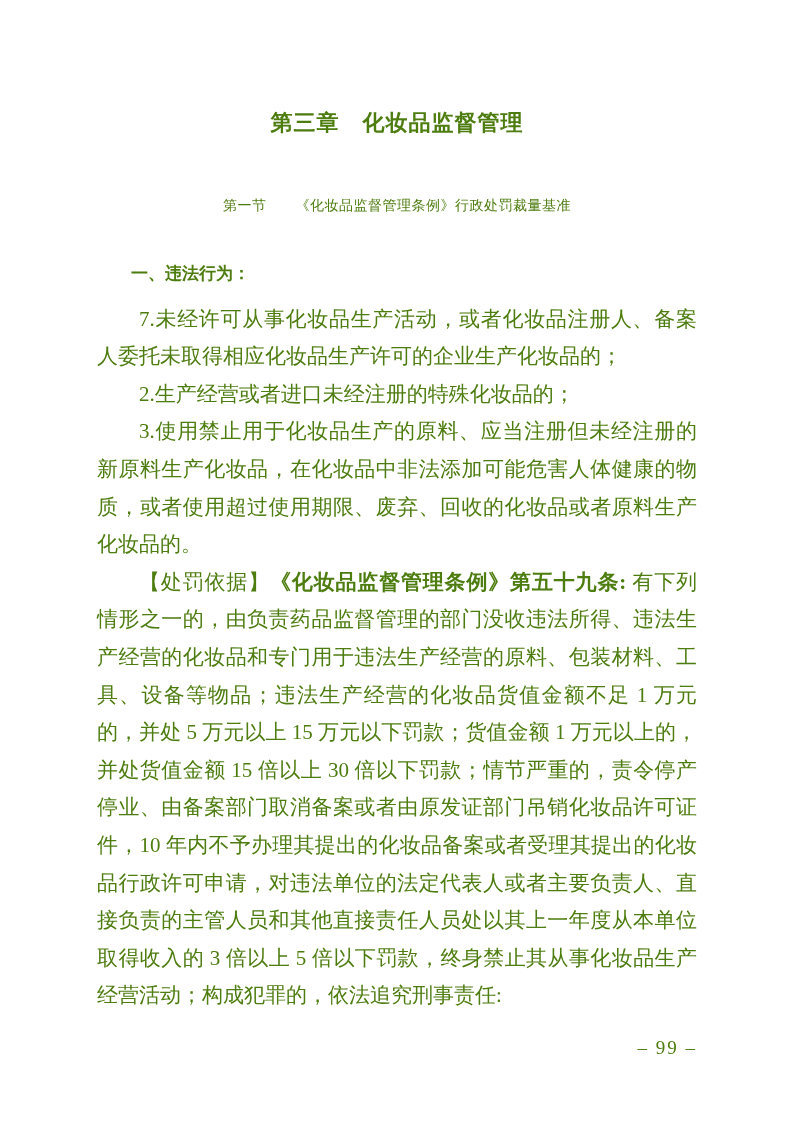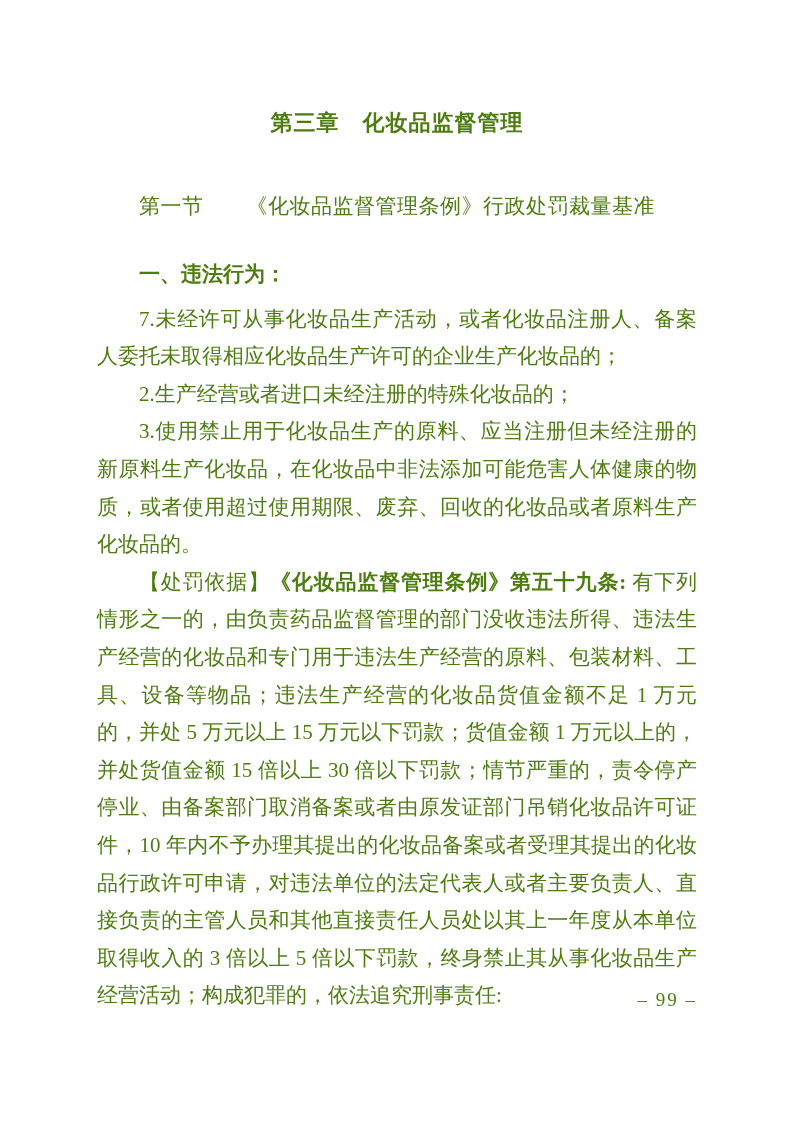--- a/index.html
+++ b/index.html
@@ -28,45 +28,45 @@
     font-family: "Liberation Sans", sans-serif;
     font-weight: bold;
     font-size: 22px;
     line-height: 34px;
     letter-spacing: 1px;
   }
   .section-title {
     margin: 50px 0 0 0;
     text-align: center;
     font-weight: normal;
-    font-size: 21px;
+    font-size: 14px;
     line-height: 32px;
     letter-spacing: 0.5px;
   }
   .section-heading {
     margin: 33px 0 8px 0;
     font-family: "Liberation Sans", sans-serif;
     font-weight: bold;
-    font-size: 21px;
+    font-size: 17px;
     line-height: 37.6px;
     text-indent: 2em;
   }
   .body-para {
     margin: 0;
     font-size: 21px;
     line-height: 37.6px;
     text-align: justify;
     text-indent: 2em;
   }
   .law-ref {
     font-weight: bold;
   }
   .footer {
     position: absolute;
-    top: 988px;
+    top: 1036px;
     right: 96px;
     font-size: 19px;
     line-height: 24px;
     letter-spacing: 2px;
   }
 </style>
 </head>
 <body>
 
 <div class="page">

